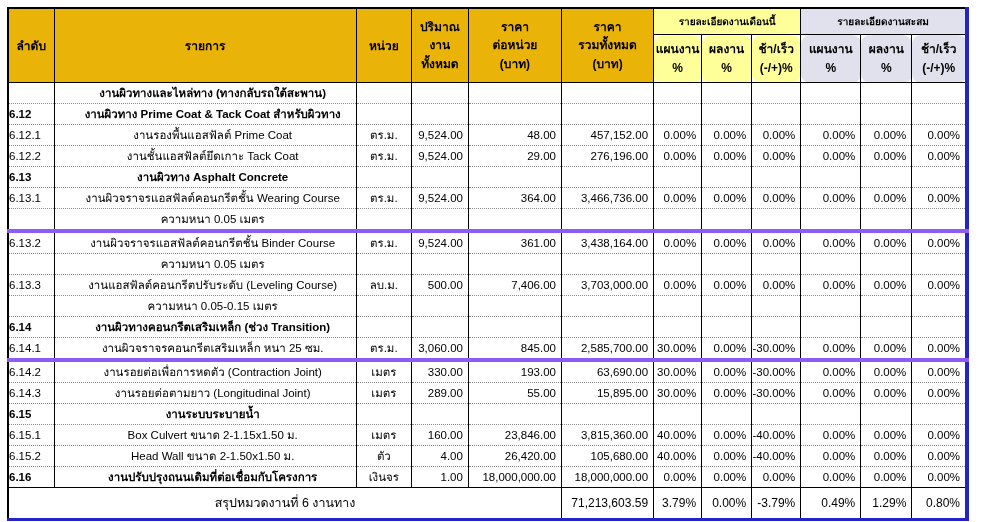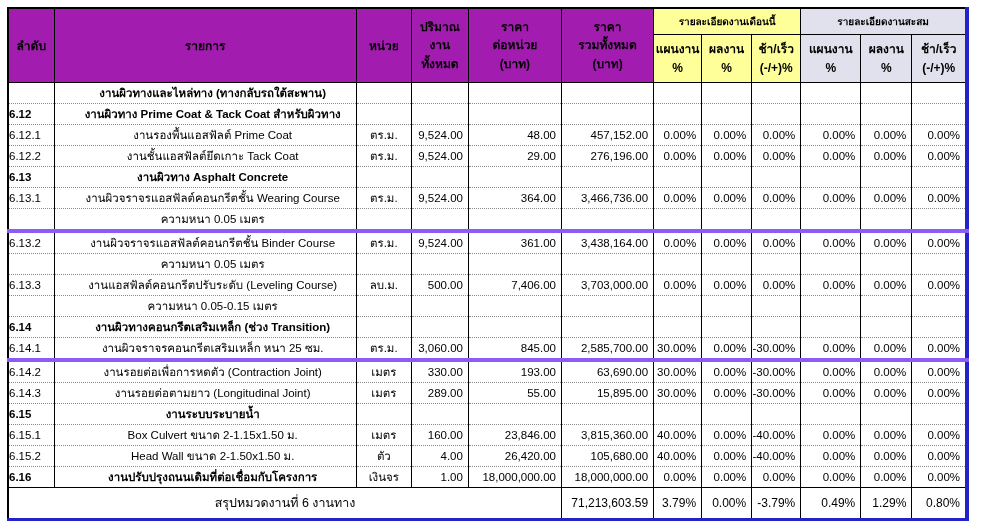--- a/index.html
+++ b/index.html
@@ -34,24 +34,24 @@
     border-left: 1px solid #000;
     padding: 0;
     overflow: hidden;
     white-space: nowrap;
     vertical-align: middle;
   }
   thead th {
     font-weight: bold;
     text-align: center;
     font-size: 12px;
-    background: #a21caf;
+    background: #eab308;
   }
   tr.h1 th { height: 25px; border-bottom: 1px solid #000; }
-  tr.h2 th { height: 47px; border-bottom: 1px solid #000; }
+  tr.h2 th { height: 47px; border-bottom: 1px solid #000; border-radius: 9px; }
   th.span2 { border-bottom: 1px solid #000; }
   .pre { white-space: pre-line; line-height: 1.55; }
   .month-bg { background: var(--month-bg); }
   .cum-bg { background: var(--cum-bg); }
   .grp { font-size: 10px; }
 
   tbody td {
     height: 20px;
     font-size: 11.5px;
     border-top: 1px dotted #8a8a8a;

